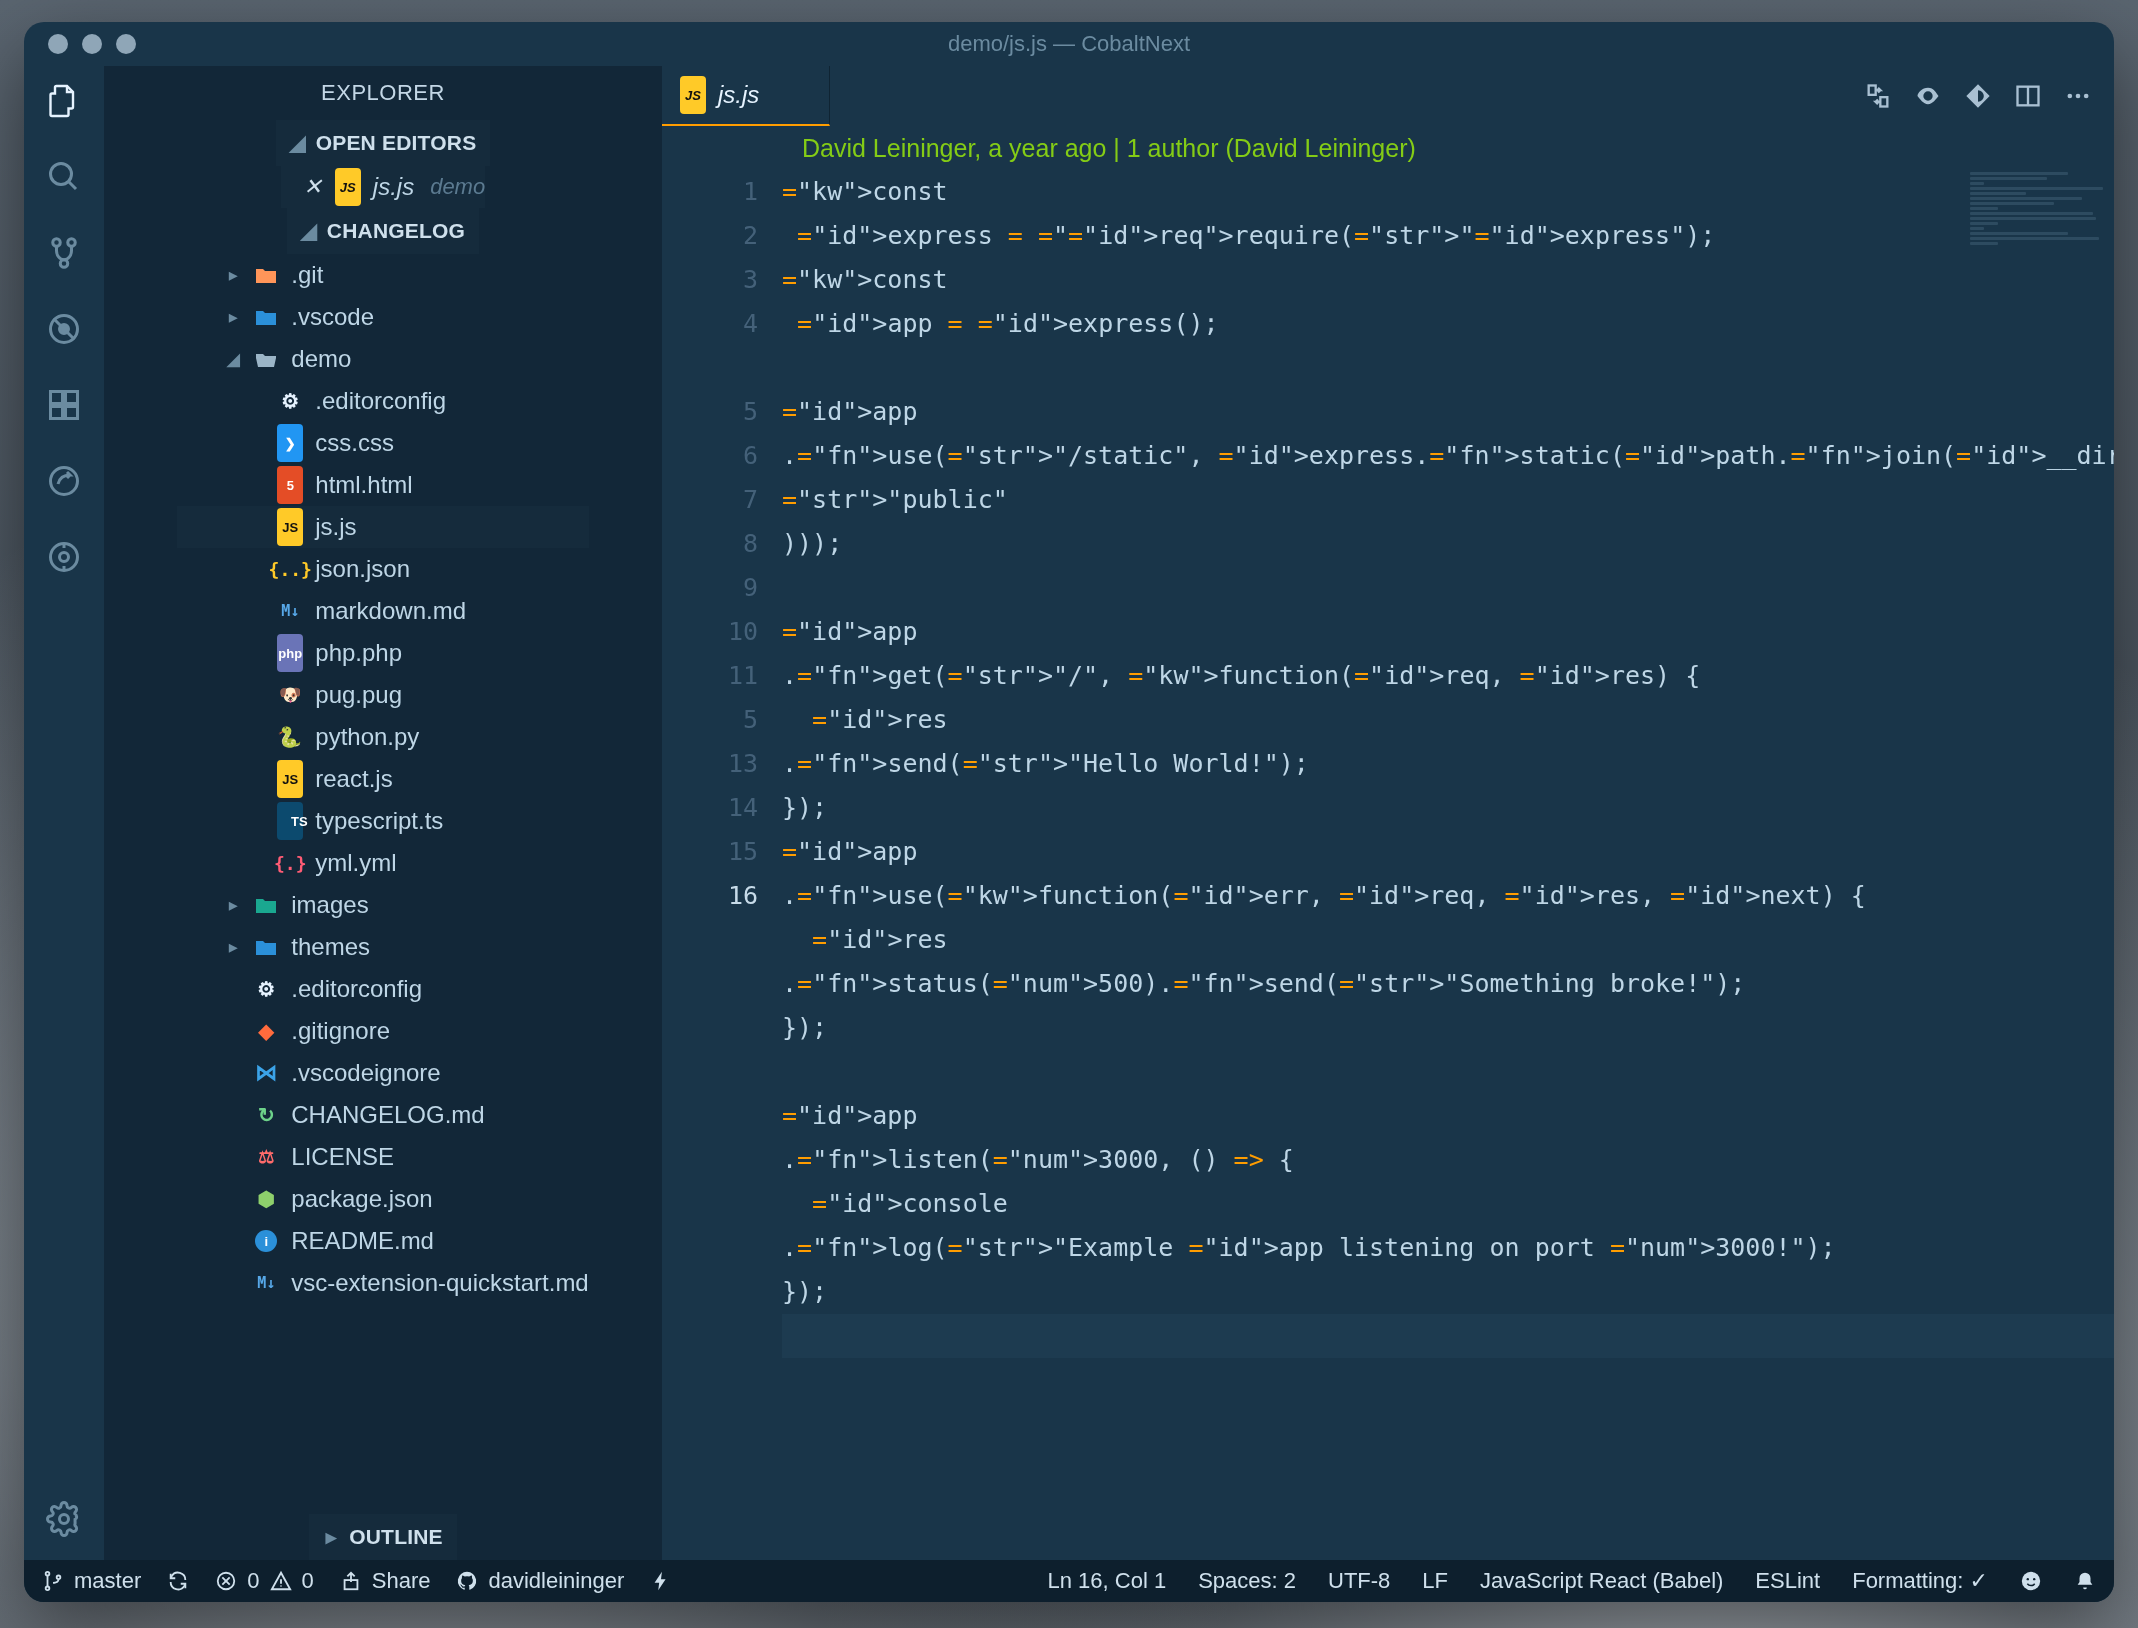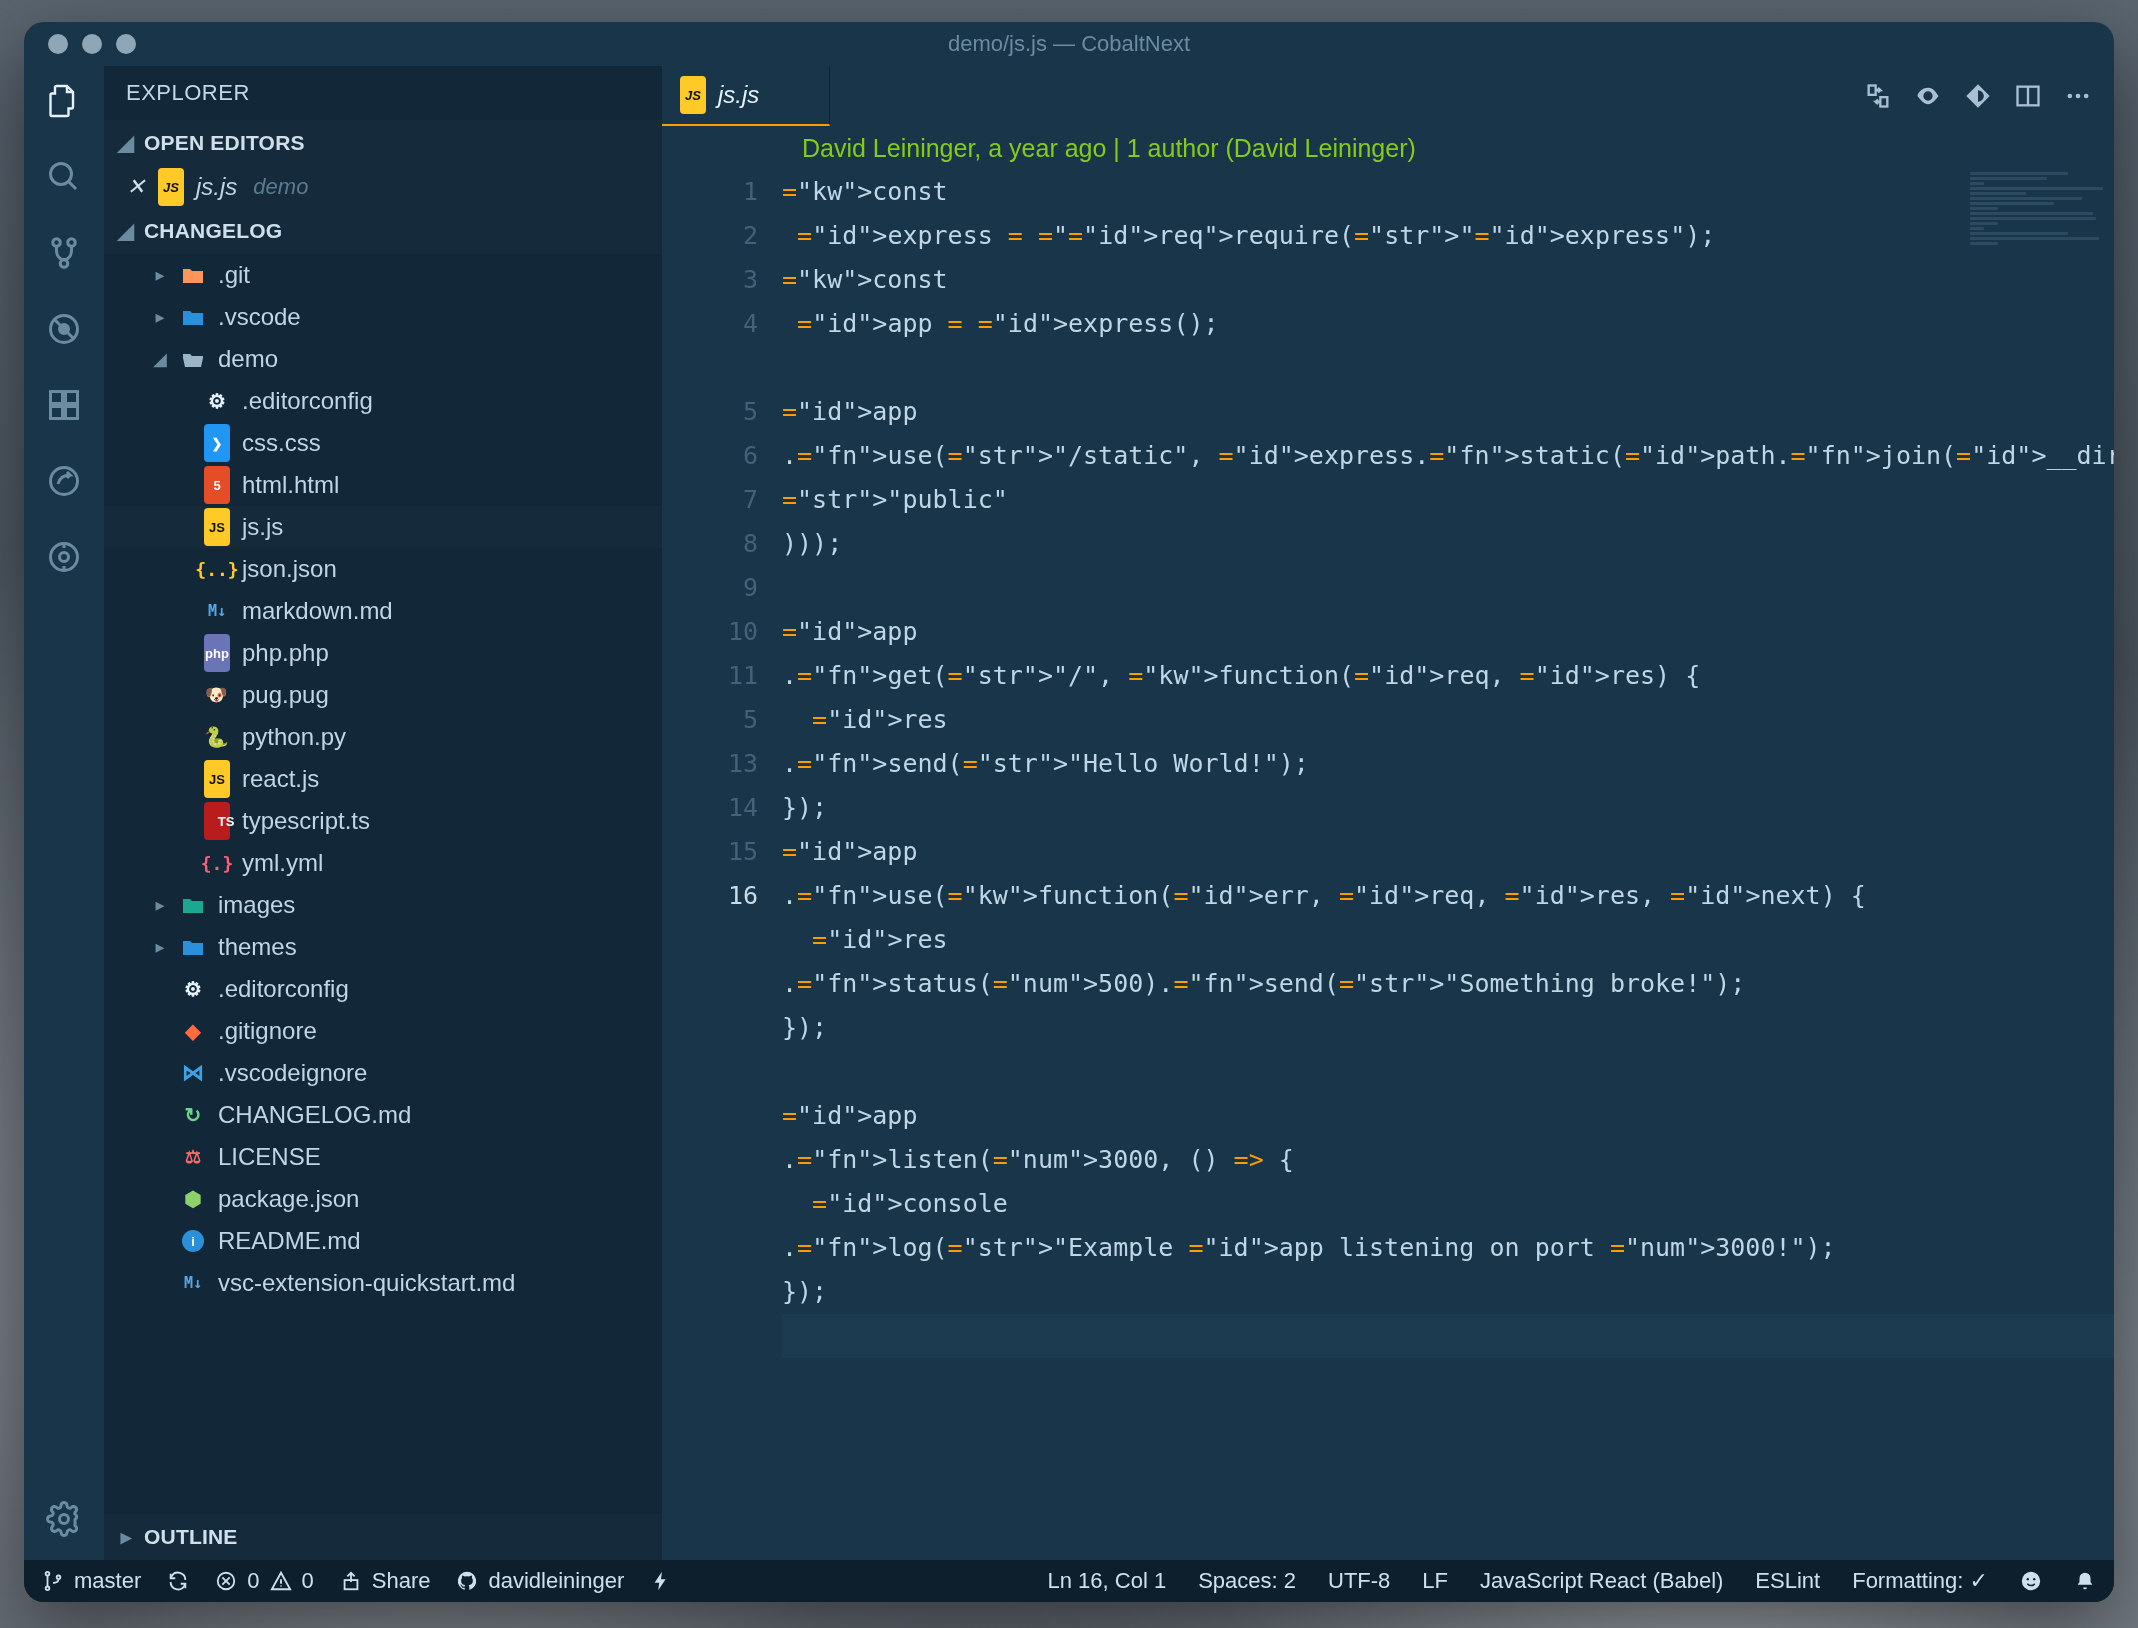--- a/index.html
+++ b/index.html
@@ -38,21 +38,21 @@
   
   .main{flex:1 1 auto;display:flex;min-height:0;}
   
   .activity{width:80px;flex:0 0 80px;display:flex;flex-direction:column;align-items:center;
     padding-top:16px;gap:38px;color:#6b8ba0;}
   .act{width:38px;height:38px;display:flex;align-items:center;justify-content:center;cursor:pointer;color:#6b8ba0;}
   .act.sel{color:#e6f3ff;}
   .act svg{width:36px;height:36px;}
   .act-bottom{margin-top:auto;margin-bottom:22px;}
   
-  .sidebar{width:558px;flex:0 0 558px;background:var(--bg3);display:flex;flex-direction:column;color:var(--text);}
+  .sidebar{width:558px;flex:0 0 558px;background:var(--bg3);display:flex;flex-direction:column;color:var(--text);align-items:center;}
   .sb-title{height:54px;display:flex;align-items:center;padding:0 22px;color:#c3d7e6;font-size:22px;letter-spacing:.5px;}
   .section{height:46px;display:flex;align-items:center;gap:10px;padding:0 14px;background:var(--bg2);
     color:#cfe0ec;font-weight:700;font-size:21px;letter-spacing:.2px;cursor:pointer;}
   .section .arrow{width:16px;display:flex;justify-content:center;color:var(--muted);}
   .items{flex:0 0 auto;}
   .row{height:42px;display:flex;align-items:center;gap:12px;padding-left:18px;color:var(--text);cursor:pointer;font-size:24px;}
   .row .fi{width:26px;height:26px;display:flex;align-items:center;justify-content:center;}
   .row.sel{background:#152b3c;}
   .row.lvl1{padding-left:48px;}
   .row.lvl2{padding-left:72px;}
@@ -86,21 +86,21 @@
   
   .status{height:42px;flex:0 0 42px;background:var(--bg4);display:flex;align-items:center;color:#cfe0ec;
     font-size:22px;padding:0 18px;gap:26px;}
   .status .grp{display:flex;align-items:center;gap:10px;cursor:pointer;}
   .status svg{width:22px;height:22px;}
   .status .right{margin-left:auto;display:flex;align-items:center;gap:32px;}
   
   .badge{width:26px;height:38px;border-radius:4px;font-size:13px;font-weight:800;color:#111;
      display:flex;align-items:center;justify-content:center;}
   .badge.js{background:#ffca28;}
-  .badge.ts{background:#b91c1c;color:#fff;padding-left:18px;}
+  .badge.ts{background:#0c4a6e;color:#fff;padding-left:18px;}
   .badge.css{background:#2196f3;color:#fff;}
   .badge.html{background:#e44d26;color:#fff;}
   .badge.json{background:transparent;color:#ffca28;font-size:18px;font-family:monospace;}
   .badge.md{background:transparent;color:#57a8e8;font-size:15px;font-family:monospace;}
   .badge.yml{background:transparent;color:#ff5c75;font-size:18px;font-family:monospace;}
   .badge.py{font-size:20px;background:transparent;}
   .badge.php{background:#6a74b7;color:#fff;font-size:13px;}
   .badge.pug{font-size:18px;background:transparent;}
   .badge.config{font-size:20px;background:transparent;color:#e6f3ff;}
   .badge.folder{background:transparent;}

